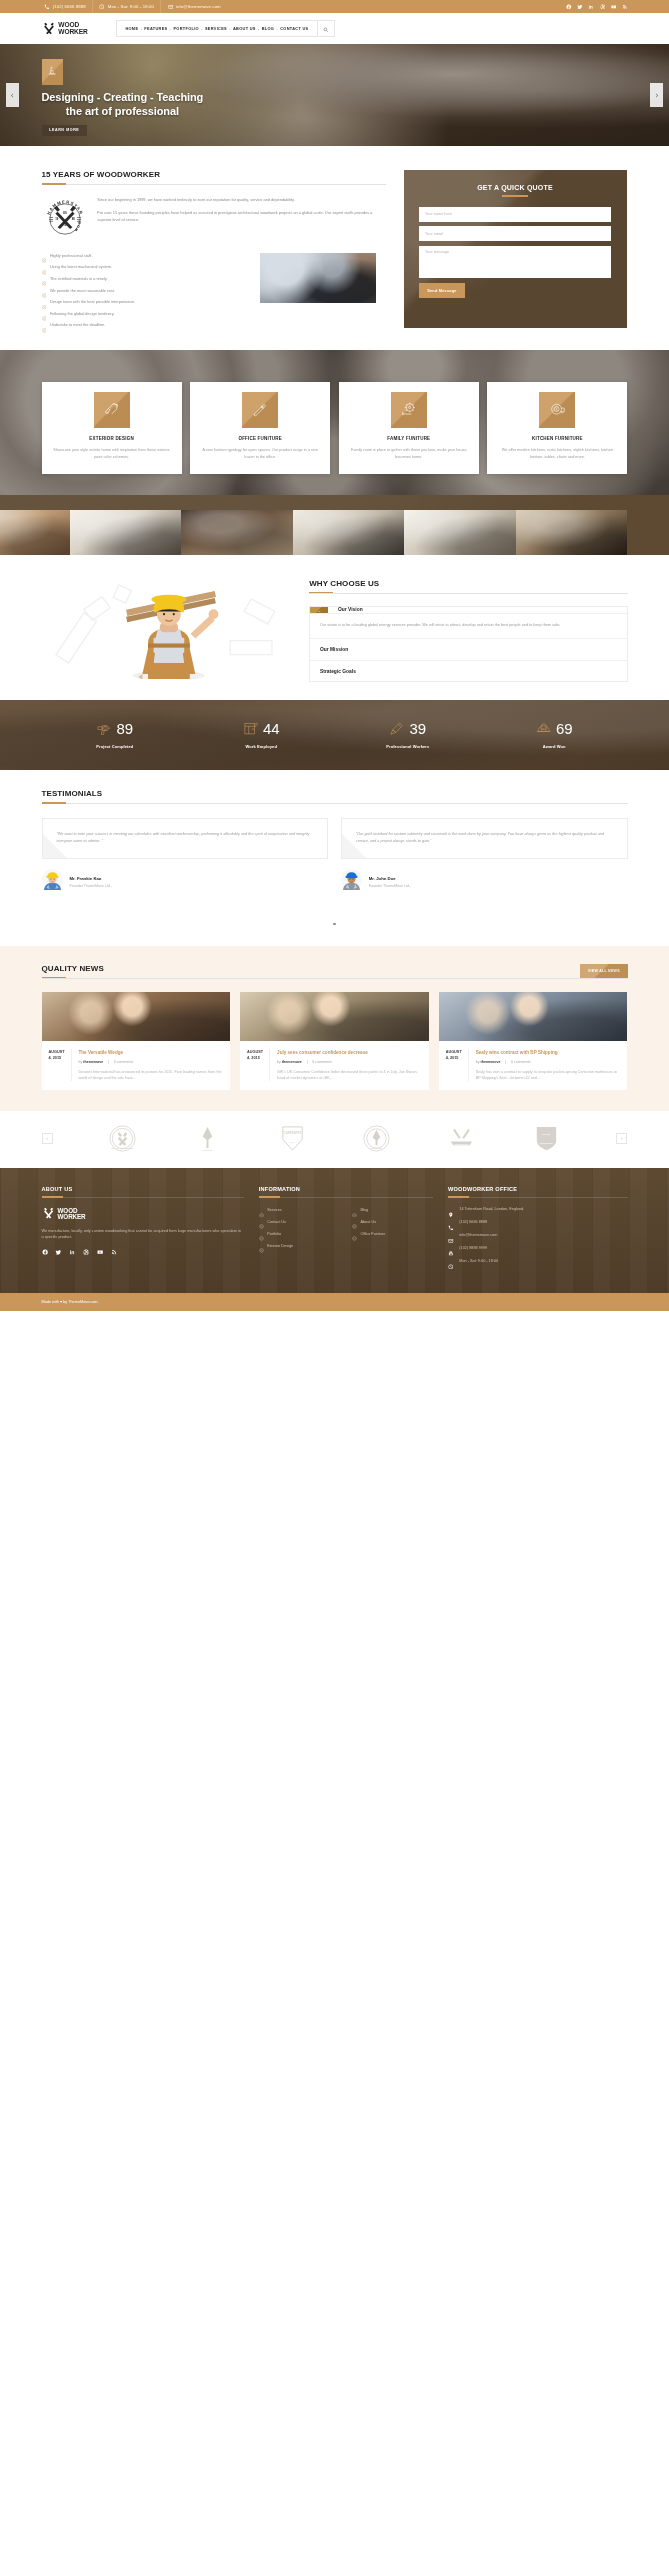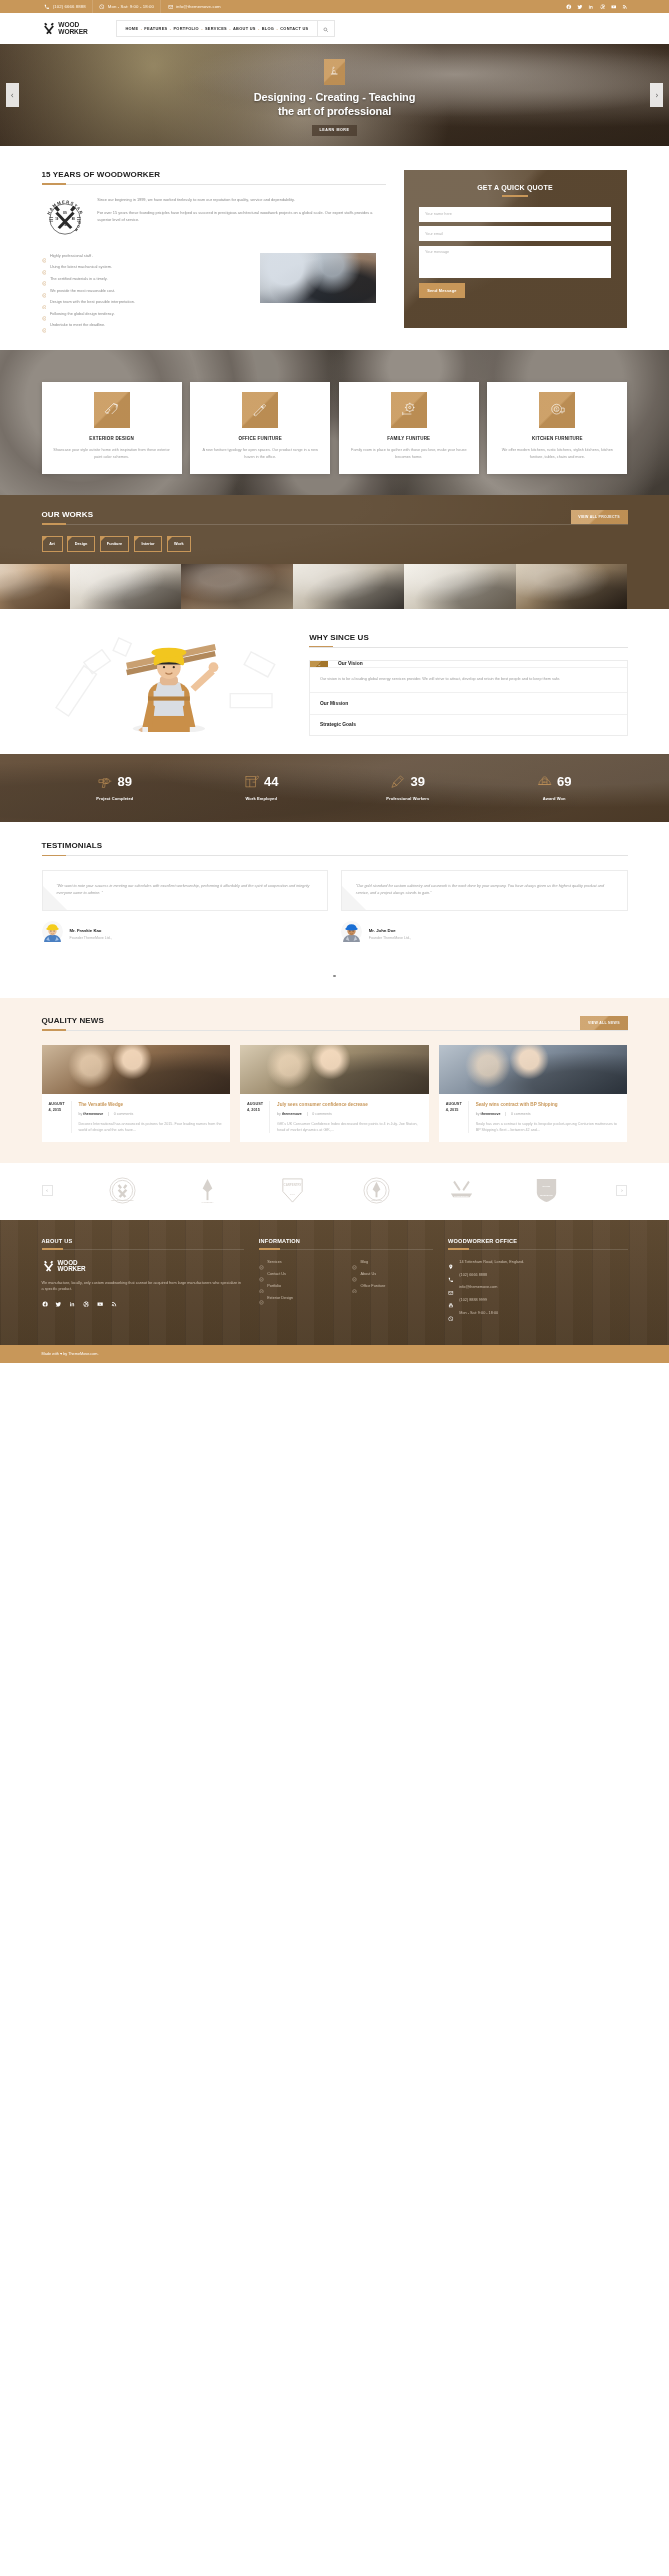--- a/index.html
+++ b/index.html
@@ -60,21 +60,21 @@
       radial-gradient(circle at 45% 62%, #ddcfba 0%, rgba(221,207,186,0) 40%),
       radial-gradient(circle at 12% 55%, #4b3a2b 0%, rgba(75,58,43,0) 45%),
       linear-gradient(165deg,#6c5a46 0%,#48382a 55%,#30251b 100%);
   }
   .hero-bg:after {
     content:""; position:absolute; inset:0;
     background:linear-gradient(180deg, rgba(40,30,20,.30), rgba(40,30,20,.42));
   }
   .hero-inner {
     position:relative; z-index:3; height:102px; width:586px; margin:0 auto;
-    display:flex; flex-direction:column; align-items:center; justify-content:center;
+    display:flex; flex-direction:column; align-items:flex-start; justify-content:center;
     padding-top:4.2px;
   }
   .hero-badge {
     width:21px; height:26.5px; background:#c89759; display:flex; align-items:center; justify-content:center;
     margin-bottom:6.3px; position:relative; overflow:hidden;
   }
   .hero-badge:before{content:"";position:absolute;top:0;left:0;width:100%;height:100%;
     background:linear-gradient(135deg,rgba(255,255,255,.10) 0 48%,rgba(0,0,0,.06) 52% 100%);}
   .hero-badge svg { width:10.5px; height:10.5px; stroke:#fff; fill:none; stroke-width:1.2; position:relative;}
   .hero-title {
@@ -261,21 +261,21 @@
     background:
       radial-gradient(ellipse at 82% 22%, rgba(255,255,255,.12) 0 22%, rgba(255,255,255,0) 52%),
       radial-gradient(ellipse at 20% 70%, rgba(0,0,0,.18) 0 28%, rgba(0,0,0,0) 60%),
       linear-gradient(160deg,#6a5540 0%,#5b4733 48%,#4a3927 100%);
   }
   .counters .container { position:relative; z-index:2; display:flex; }
   .counter { flex:1; text-align:center; }
   .counter-top { display:flex; align-items:center; justify-content:center; gap:4.9px; }
   .counter-ico { width:15.3px; height:15.3px; }
   .counter-ico svg { width:15.3px; height:15.3px; stroke:#c89759; fill:none; stroke-width:1.2; }
-  .counter-num { font-size:13px; font-weight:bold; color:#fff; }
+  .counter-num { font-size:15px; font-weight:normal; color:#fff; }
   .counter-label { margin-top:7px; font-size:4px; font-weight:bold; color:#fff; letter-spacing:0.1px; }
 
   
   .testi { background:#fff; padding:19.5px 0 0; }
   .testi-grid { display:flex; gap:12.5px; margin-top:14px; }
   .testi-item { flex:1; }
   .testi-box {
     border:0.7px solid #ececec; background:#fff; padding:12px 14px 13.2px; position:relative; overflow:hidden;
   }
   .testi-box:before{
@@ -671,36 +671,20 @@
             </svg>
         </div>
         <div class="card-title">KITCHEN FURNITURE</div>
         <div class="card-desc">We offer modern kitchens, rustic kitchens, stylish kitchens, kitchen funiture, tables, chairs and more.</div>
       </div>
     </div>
   </div>
 </div>
 
 <div class="works">
-  <div class="container">
-    <div class="works-head">
-      <div style="flex:1">
-        <div class="sec-title light">OUR WORKS</div>
-      </div>
-      <button class="btn-gold">VIEW ALL PROJECTS</button>
-    </div>
-    <div class="works-rule"></div>
-    <div class="filters">
-      <button class="filter">Art</button>
-      <button class="filter">Design</button>
-      <button class="filter">Funiture</button>
-      <button class="filter">Interior</button>
-      <button class="filter">Work</button>
-    </div>
-  </div>
   <div class="gallery">
     <div class="gallery-cell g1"></div>
     <div class="gallery-cell g2"></div>
     <div class="gallery-cell g3"></div>
     <div class="gallery-cell g4"></div>
     <div class="gallery-cell g5"></div>
     <div class="gallery-cell g6"></div>
   </div>
 </div>
 
@@ -735,21 +719,21 @@
           <circle cx="189" cy="62" r="1.6" fill="#3a2d22"></circle>
           <path d="M177 70q5 4 10 0" stroke="#b07a4e" stroke-width="1.6" fill="none"></path>
           <path d="M144 148l-6 4 6 4z" fill="#e3b893"></path>
           <path d="M213 90l28-26 7 7-28 26z" fill="#eec49c"></path>
           <circle cx="246" cy="62" r="7" fill="#eec49c"></circle>
           <rect x="152" y="104" width="60" height="6" fill="#b47f3e"></rect>
         </svg>
       </div>
       <div class="why-right">
         <div class="sec-head">
-          <div class="sec-title">WHY SINCE US</div>
+          <div class="sec-title">WHY CHOOSE US</div>
           <div class="sec-rule"></div>
         </div>
         <div class="acc">
           <div class="acc-head">
             <div class="acc-chev">⌄</div>
             <div class="acc-label">Our Vision</div>
           </div>
           <div class="acc-body">Our vision is to be a leading global energy services provider. We will strive to attract, develop and retain the best people and to keep them safe.</div>
           <div class="acc-row">Our Mission</div>
           <div class="acc-row">Strategic Goals</div>

